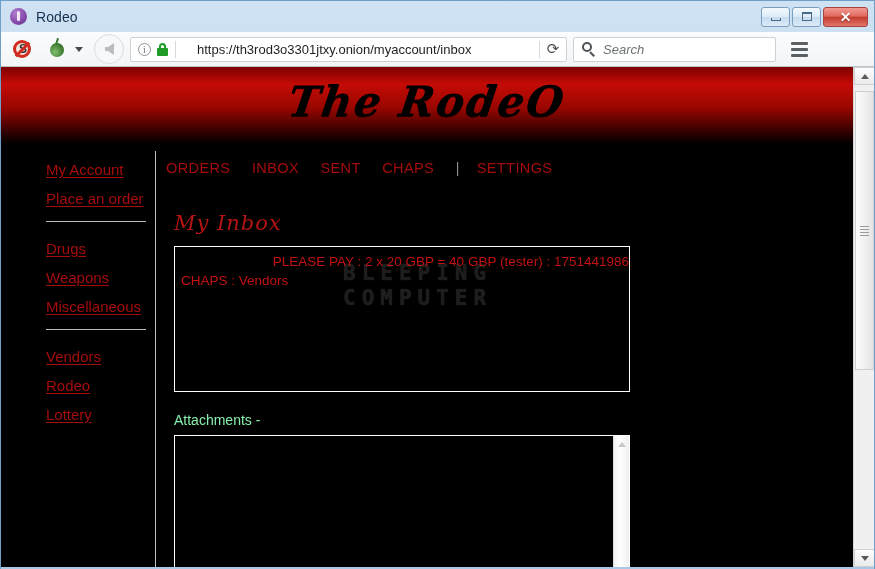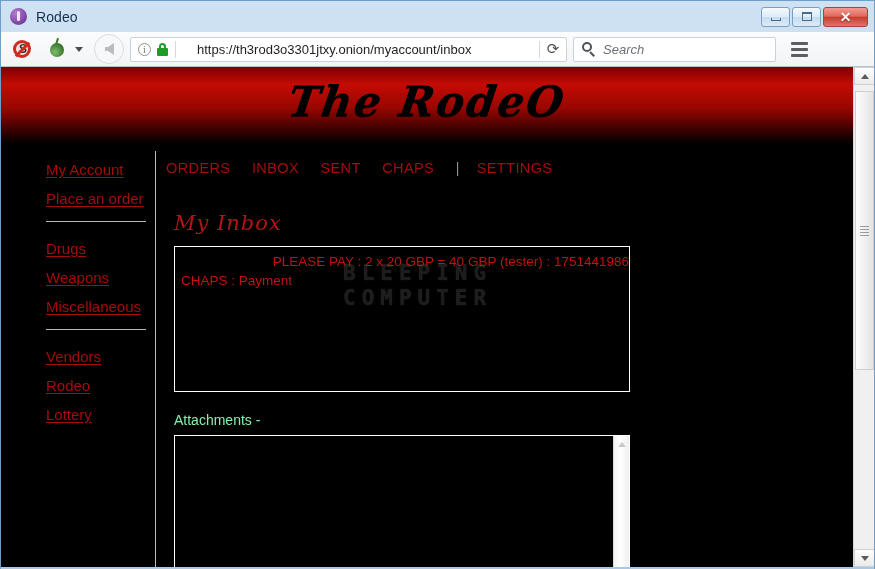--- a/index.html
+++ b/index.html
@@ -697,21 +697,21 @@
           </div>
 
           <div class="section-title">My Inbox</div>
 
           <div class="msg-box">
             <div class="watermark">
               <div>BLEEPING</div>
               <div>COMPUTER</div>
             </div>
             <div class="msg-line first">PLEASE PAY : 2 x 20 GBP = 40 GBP (tester) : 1751441986</div>
-            <div class="msg-line">CHAPS : Payment</div>
+            <div class="msg-line">CHAPS : Vendors</div>
           </div>
 
           <div class="attach-label">Attachments -</div>
 
           <div class="attach-box">
             <div class="attach-scroll">
               <div class="up"></div>
             </div>
           </div>
 

